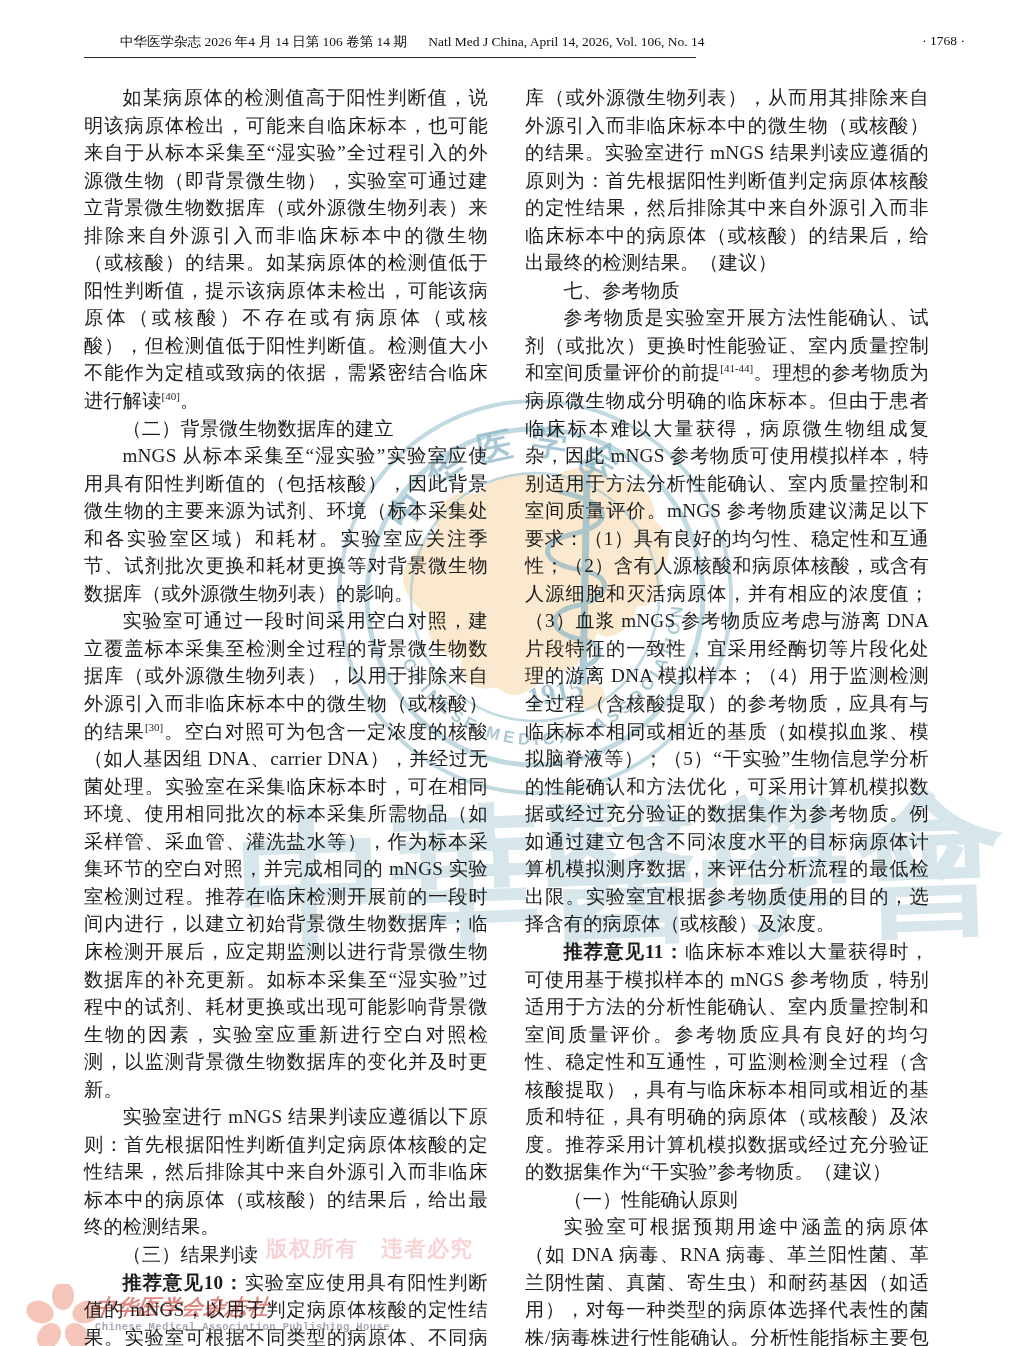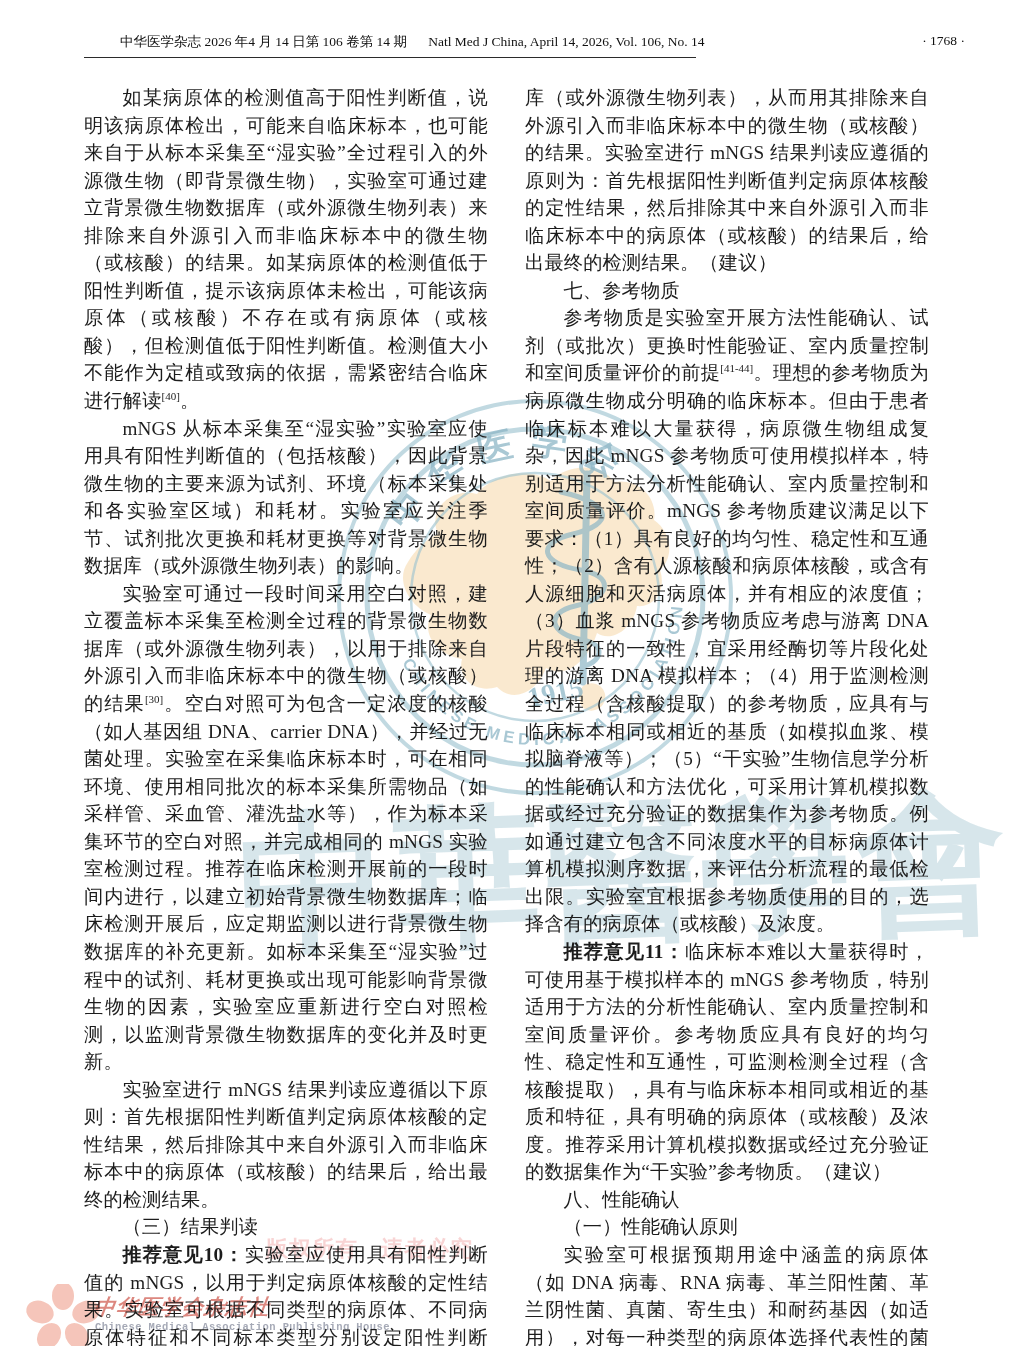--- a/index.html
+++ b/index.html
@@ -135,30 +135,30 @@
   <div class="header">
     <span class="cn">中华医学杂志 2026 年4 月 14 日第 106 卷第 14 期</span>
     <span class="en">Natl Med J China, April 14, 2026, Vol. 106, No. 14</span>
     <span class="pageno">· 1768 ·</span>
   </div>
   <div class="header-rule"></div>
 
   <div class="columns">
     <div class="col" id="col-left">
         <p class="par"><span>如某病原体的检测值高于阳性判断值，说明该病原体检出，可能来自临床标本，也可能来自于从标本采集至“湿实验”全过程引入的外源微生物（即背景微生物），实验室可通过建立背景微生物数据库（或外源微生物列表）来排除来自外源引入而非临床标本中的微生物（或核酸）的结果。如某病原体的检测值低于阳性判断值，提示该病原体未检出，可能该病原体（或核酸）不存在或有病原体（或核酸），但检测值低于阳性判断值。检测值大小不能作为定植或致病的依据，需紧密结合临床进行解读</span><sup>[40]</sup><span>。</span></p>
+        <p class="par"><span>（二）背景微生物数据库的建立</span></p>
         <p class="par"><span>mNGS 从标本采集至“湿实验”实验室应使用具有阳性判断值的（包括核酸），因此背景微生物的主要来源为试剂、环境（标本采集处和各实验室区域）和耗材。实验室应关注季节、试剂批次更换和耗材更换等对背景微生物数据库（或外源微生物列表）的影响。</span></p>
         <p class="par"><span>实验室可通过一段时间采用空白对照，建立覆盖标本采集至检测全过程的背景微生物数据库（或外源微生物列表），以用于排除来自外源引入而非临床标本中的微生物（或核酸）的结果</span><sup>[30]</sup><span>。空白对照可为包含一定浓度的核酸（如人基因组 DNA、carrier DNA），并经过无菌处理。实验室在采集临床标本时，可在相同环境、使用相同批次的标本采集所需物品（如采样管、采血管、灌洗盐水等），作为标本采集环节的空白对照，并完成相同的 mNGS 实验室检测过程。推荐在临床检测开展前的一段时间内进行，以建立初始背景微生物数据库；临床检测开展后，应定期监测以进行背景微生物数据库的补充更新。如标本采集至“湿实验”过程中的试剂、耗材更换或出现可能影响背景微生物的因素，实验室应重新进行空白对照检测，以监测背景微生物数据库的变化并及时更新。</span></p>
         <p class="par"><span>实验室进行 mNGS 结果判读应遵循以下原则：首先根据阳性判断值判定病原体核酸的定性结果，然后排除其中来自外源引入而非临床标本中的病原体（或核酸）的结果后，给出最终的检测结果。</span></p>
         <p class="par"><span>（三）结果判读</span></p>
         <p class="par"><span class="b">推荐意见10：</span><span>实验室应使用具有阳性判断值的 mNGS，以用于判定病原体核酸的定性结果。实验室可根据不同类型的病原体、不同病原体特征和不同标本类型分别设定阳性判断值。实验室应建立覆盖标本采集至检测全过程的背景微生物数据</span></p>
       </div>
     <div class="col" id="col-right">
         <p class="par noindent"><span>库（或外源微生物列表），从而用其排除来自外源引入而非临床标本中的微生物（或核酸）的结果。实验室进行 mNGS 结果判读应遵循的原则为：首先根据阳性判断值判定病原体核酸的定性结果，然后排除其中来自外源引入而非临床标本中的病原体（或核酸）的结果后，给出最终的检测结果。（建议）</span></p>
         <p class="par"><span>七、参考物质</span></p>
         <p class="par"><span>参考物质是实验室开展方法性能确认、试剂（或批次）更换时性能验证、室内质量控制和室间质量评价的前提</span><sup>[41-44]</sup><span>。理想的参考物质为病原微生物成分明确的临床标本。但由于患者临床标本难以大量获得，病原微生物组成复杂，因此 mNGS 参考物质可使用模拟样本，特别适用于方法分析性能确认、室内质量控制和室间质量评价。mNGS 参考物质建议满足以下要求：（1）具有良好的均匀性、稳定性和互通性；（2）含有人源核酸和病原体核酸，或含有人源细胞和灭活病原体，并有相应的浓度值；（3）血浆 mNGS 参考物质应考虑与游离 DNA 片段特征的一致性，宜采用经酶切等片段化处理的游离 DNA 模拟样本；（4）用于监测检测全过程（含核酸提取）的参考物质，应具有与临床标本相同或相近的基质（如模拟血浆、模拟脑脊液等）；（5）“干实验”生物信息学分析的性能确认和方法优化，可采用计算机模拟数据或经过充分验证的数据集作为参考物质。例如通过建立包含不同浓度水平的目标病原体计算机模拟测序数据，来评估分析流程的最低检出限。实验室宜根据参考物质使用的目的，选择含有的病原体（或核酸）及浓度。</span></p>
         <p class="par"><span class="b">推荐意见11：</span><span>临床标本难以大量获得时，可使用基于模拟样本的 mNGS 参考物质，特别适用于方法的分析性能确认、室内质量控制和室间质量评价。参考物质应具有良好的均匀性、稳定性和互通性，可监测检测全过程（含核酸提取），具有与临床标本相同或相近的基质和特征，具有明确的病原体（或核酸）及浓度。推荐采用计算机模拟数据或经过充分验证的数据集作为“干实验”参考物质。（建议）</span></p>
-        <p class="par"><span>八、性能确认</span></p>
         <p class="par"><span>（一）性能确认原则</span></p>
         <p class="par"><span>实验室可根据预期用途中涵盖的病原体（如 DNA 病毒、RNA 病毒、革兰阳性菌、革兰阴性菌、真菌、寄生虫）和耐药基因（如适用），对每一种类型的病原体选择代表性的菌株/病毒株进行性能确认。分析性能指标主要包括精密度（重复性和重现性）、</span></p>
       </div>
   </div>
 
 </div>
 
 </body></html>

